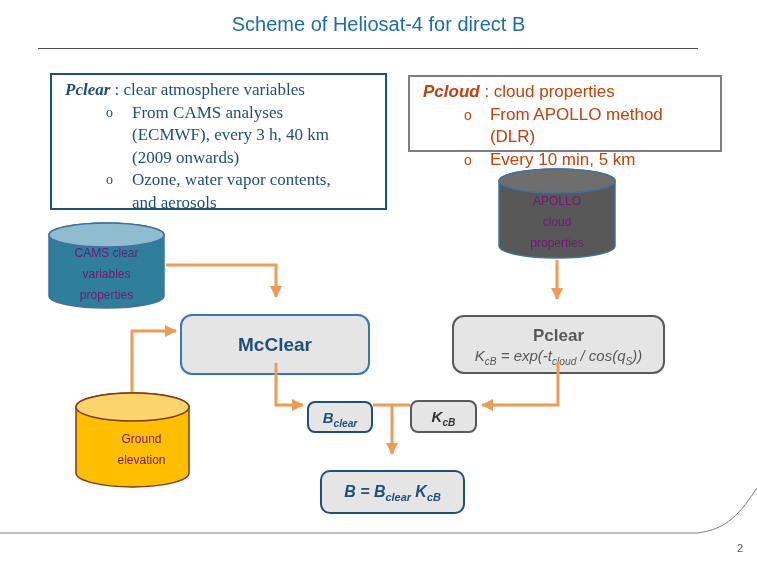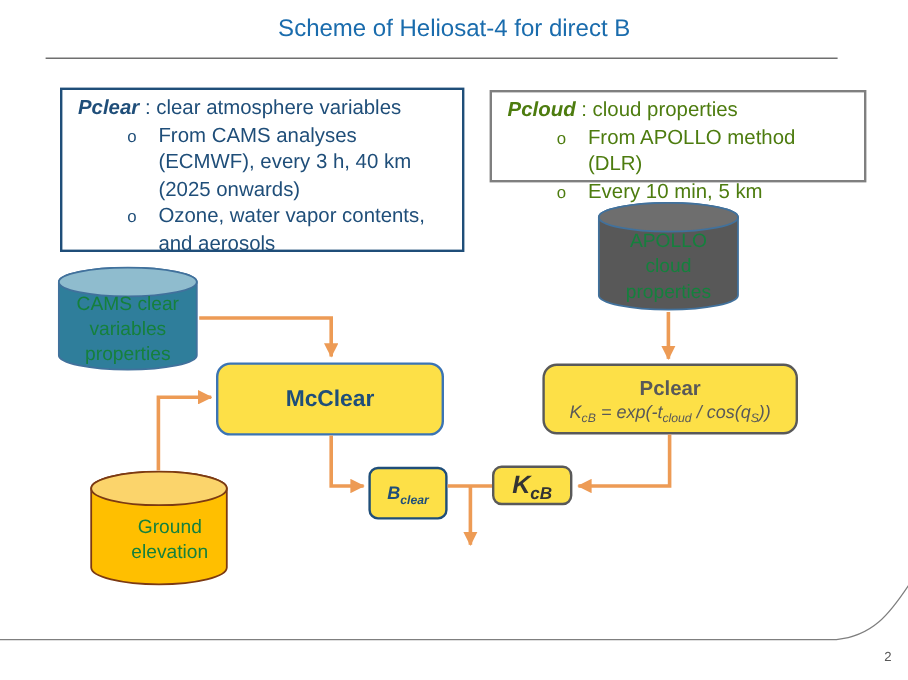--- a/index.html
+++ b/index.html
@@ -17,67 +17,67 @@
     text-align:center; font-size:20px; font-weight:400;
     color:#1A6CAD; letter-spacing:0;
   }
   .title-underline {
     position:absolute; top:48px; left:38px; width:660px; height:0;
     border-top:1.5px solid #4d4d4d;
   }
 
   
   .info-box { position:absolute; background:#fff; font-size:17px; line-height:22.5px; padding:4px 8px; }
-  .pclear-box { left:50px; top:73px; width:337px; height:137px; border:2px solid #1F4E79; color:#1F4E79; }
-  .pcloud-box { left:408px; top:75px; width:314px; height:77px; border:2px solid #7F7F7F; color:#4d7c0f; }
+  .pclear-box { left:50px; top:73px; width:337px; height:137px; border:2px solid #1F4E79; color:#1F4E79;font-family:Liberation Serif, serif; }
+  .pcloud-box { left:408px; top:75px; width:314px; height:77px; border:2px solid #7F7F7F; color:#c2410c; }
   .box-heading { margin-left:5px; }
   .term { font-weight:bold; font-style:italic; }
   .bullet { display:flex; }
   .bullet .marker { margin-left:40px; width:32px; text-align:left; padding-left:6px; font-size:14px; }
   .bline { display:block; }
 
   
   .cyl { position:absolute; }
   .cyl svg { position:absolute; left:0; top:0; }
   .cyl-label {
     position:absolute; inset:0; display:flex; flex-direction:column;
-    align-items:center; justify-content:center; color:#15803d;
-    font-size:16px; line-height:21px; text-align:center;
+    align-items:center; justify-content:center; color:#701a75;
+    font-size:12px; line-height:21px; text-align:center;
   }
   .cyl-cams   { left:48px;  top:222px; width:117px; height:88px; }
   .cyl-apollo { left:498px; top:168px; width:118px; height:92px; }
   .cyl-ground { left:75px;  top:392px; width:133px; height:97px; }
   .cyl-cams .cyl-label   { padding-top:16px; }
   .cyl-apollo .cyl-label { padding-top:16px; }
   .cyl-ground .cyl-label { padding-top:18px; }
 
   
-  .node { position:absolute; background:#fde047; display:flex; flex-direction:column; align-items:center; justify-content:center; text-align:center; }
+  .node { position:absolute; background:#e5e5e5; display:flex; flex-direction:column; align-items:center; justify-content:center; text-align:center;margin-top:12px; }
   .mcclear-box {
     left:180px; top:302px; width:190px; height:61px;
     border:2.5px solid #3B74B4; border-radius:12px;
     color:#1F4E79; font-size:19px; font-weight:bold;
   }
   .mccloud-box {
     left:452px; top:303px; width:213px; height:59px;
     border:2px solid #595959; border-radius:12px;
     color:#595959;
   }
   .mccloud-title { font-size:17px; font-weight:bold; }
   .mccloud-formula { font-size:15px; font-style:italic; margin-top:1px; }
 
   .bclear-node {
-    left:307px; top:389px; width:66px; height:44px;
+    left:307px; top:389px; width:66px; height:32px;
     border:2.5px solid #1F4E79; border-radius:8px;
     color:#1F4E79; font-size:15px; font-weight:bold; font-style:italic;
   }
   .kcb-node {
     left:410px; top:388px; width:67px; height:33px;
     border:2px solid #595959; border-radius:8px;
-    color:#333333; font-size:21px; font-weight:bold; font-style:italic;
+    color:#333333; font-size:15px; font-weight:bold; font-style:italic;
   }
   .output-box {
     left:320px; top:458px; width:145px; height:44px;
     border:2.5px solid #1F4E79; border-radius:10px;
     color:#1F4E79; font-size:16px; font-weight:bold; font-style:italic;
   }
 
   sub { font-size:0.68em; line-height:0; }
 
   .overlay { position:absolute; left:0; top:0; pointer-events:none; }
@@ -95,21 +95,21 @@
   <div class="title">Scheme of Heliosat-4 for direct B</div>
   <div class="title-underline"></div>
 
   <div class="info-box pclear-box">
     <div class="box-heading"><span class="term">Pclear</span><span> : </span><span>clear atmosphere variables</span></div>
     <div class="bullet">
       <span class="marker">o</span>
       <span class="btext">
         <span class="bline">From CAMS analyses</span>
         <span class="bline">(ECMWF), every 3 h, 40 km</span>
-        <span class="bline">(2025 onwards)</span>
+        <span class="bline">(2009 onwards)</span>
       </span>
     </div>
     <div class="bullet">
       <span class="marker">o</span>
       <span class="btext">
         <span class="bline">Ozone, water vapor contents,</span>
         <span class="bline">and aerosols</span>
       </span>
     </div>
   </div>
@@ -175,20 +175,23 @@
   </div>
 
   <div class="node bclear-node">
     <span><span>B</span><sub>clear</sub></span>
   </div>
 
   <div class="node kcb-node">
     <span><span>K</span><sub>cB</sub></span>
   </div>
 
+  <div class="node output-box">
+    <span><span>B = B</span><sub>clear</sub><span> K</span><sub>cB</sub></span>
+  </div>
 
   <svg class="overlay" width="757" height="567">
     <defs>
       <marker id="ah" viewBox="0 0 12 12" markerWidth="12" markerHeight="12" refX="11" refY="6" orient="auto" markerUnits="userSpaceOnUse">
         <path d="M0,0 L12,6 L0,12 Z" fill="#ED9B55"></path>
       </marker>
     </defs>
     <g stroke="#ED9B55" stroke-width="3" fill="none">
       <path d="M166,265 L276,265 L276,297" marker-end="url(#ah)"></path>
       <path d="M132,392 L132,331 L176,331" marker-end="url(#ah)"></path>

